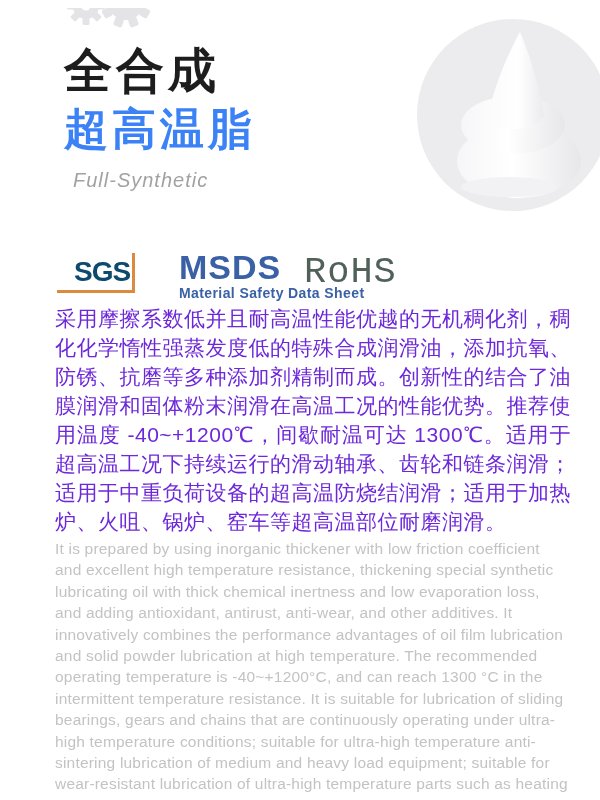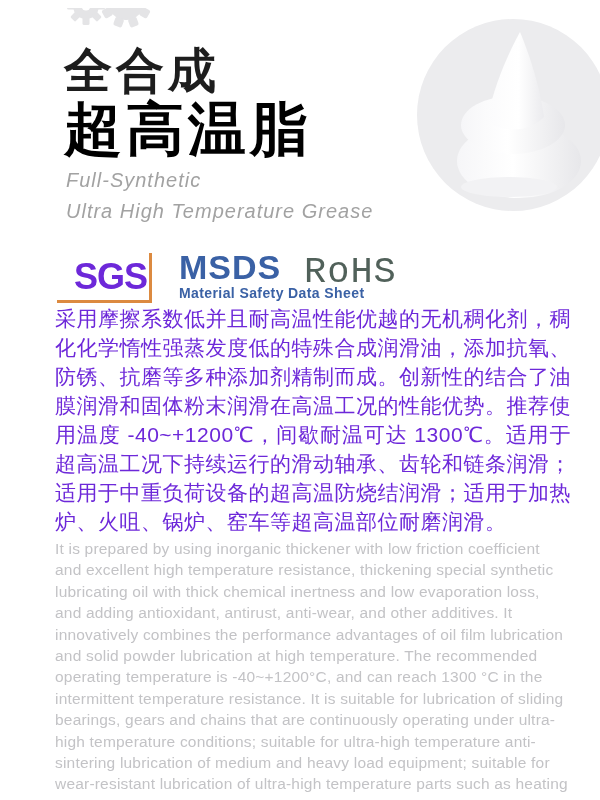--- a/index.html
+++ b/index.html
@@ -17,33 +17,33 @@
     border-radius:50%; background:#ececee;
   }
   .hero-circle svg { position:absolute; left:0; top:0; }
   
   .title-block { position:absolute; left:64px; top:34px; }
   .title-cn-1 {
     font-size:48px; line-height:58px; font-weight:600; color:#1d1d1d;
     letter-spacing:4px;
   }
   .title-cn-2 {
-    font-size:58px; line-height:58px; font-weight:800; color:#000000;
+    font-size:44px; line-height:58px; font-weight:800; color:#3b82f6;
     letter-spacing:4px;
   }
   .subtitle-block {
-    position:absolute; left:66px; top:157px;
+    position:absolute; left:73px; top:157px;
     font-style:italic; color:#a2a2a2; font-size:20px; line-height:31px;
     letter-spacing:1px;
   }
   
   .logos { position:absolute; left:57px; top:240px; width:400px; height:52px; }
   .sgs {
     position:absolute; left:0; top:8px;
-    font-size:36px; font-weight:bold; color:#6d28d9; letter-spacing:-1px;
+    font-size:28px; font-weight:bold; color:#0c4a6e; letter-spacing:-1px;
     padding:0 5px 2px 17px; border-bottom:3px solid #dc8a40;
   }
   .sgs::after {
     content:""; position:absolute; right:0; top:-3px; bottom:-3px;
     width:3px; background:#dc8a40;
   }
   .msds { position:absolute; left:122px; top:3px; color:#3a61a5; }
   .msds-main {
     font-size:34px; font-weight:bold; line-height:33px; letter-spacing:1px;
   }
@@ -124,21 +124,20 @@
     </svg>
   </div>
 
   <div class="title-block">
     <div class="title-cn-1">全合成</div>
     <div class="title-cn-2">超高温脂</div>
   </div>
 
   <div class="subtitle-block">
     <div>Full-Synthetic</div>
-    <div>Ultra High Temperature Grease</div>
   </div>
 
   <div class="logos">
     <div class="sgs">SGS</div>
     <div class="msds">
       <div class="msds-main">MSDS</div>
       <div class="msds-sub">Material Safety Data Sheet</div>
     </div>
     <div class="rohs">RoHS</div>
   </div>

